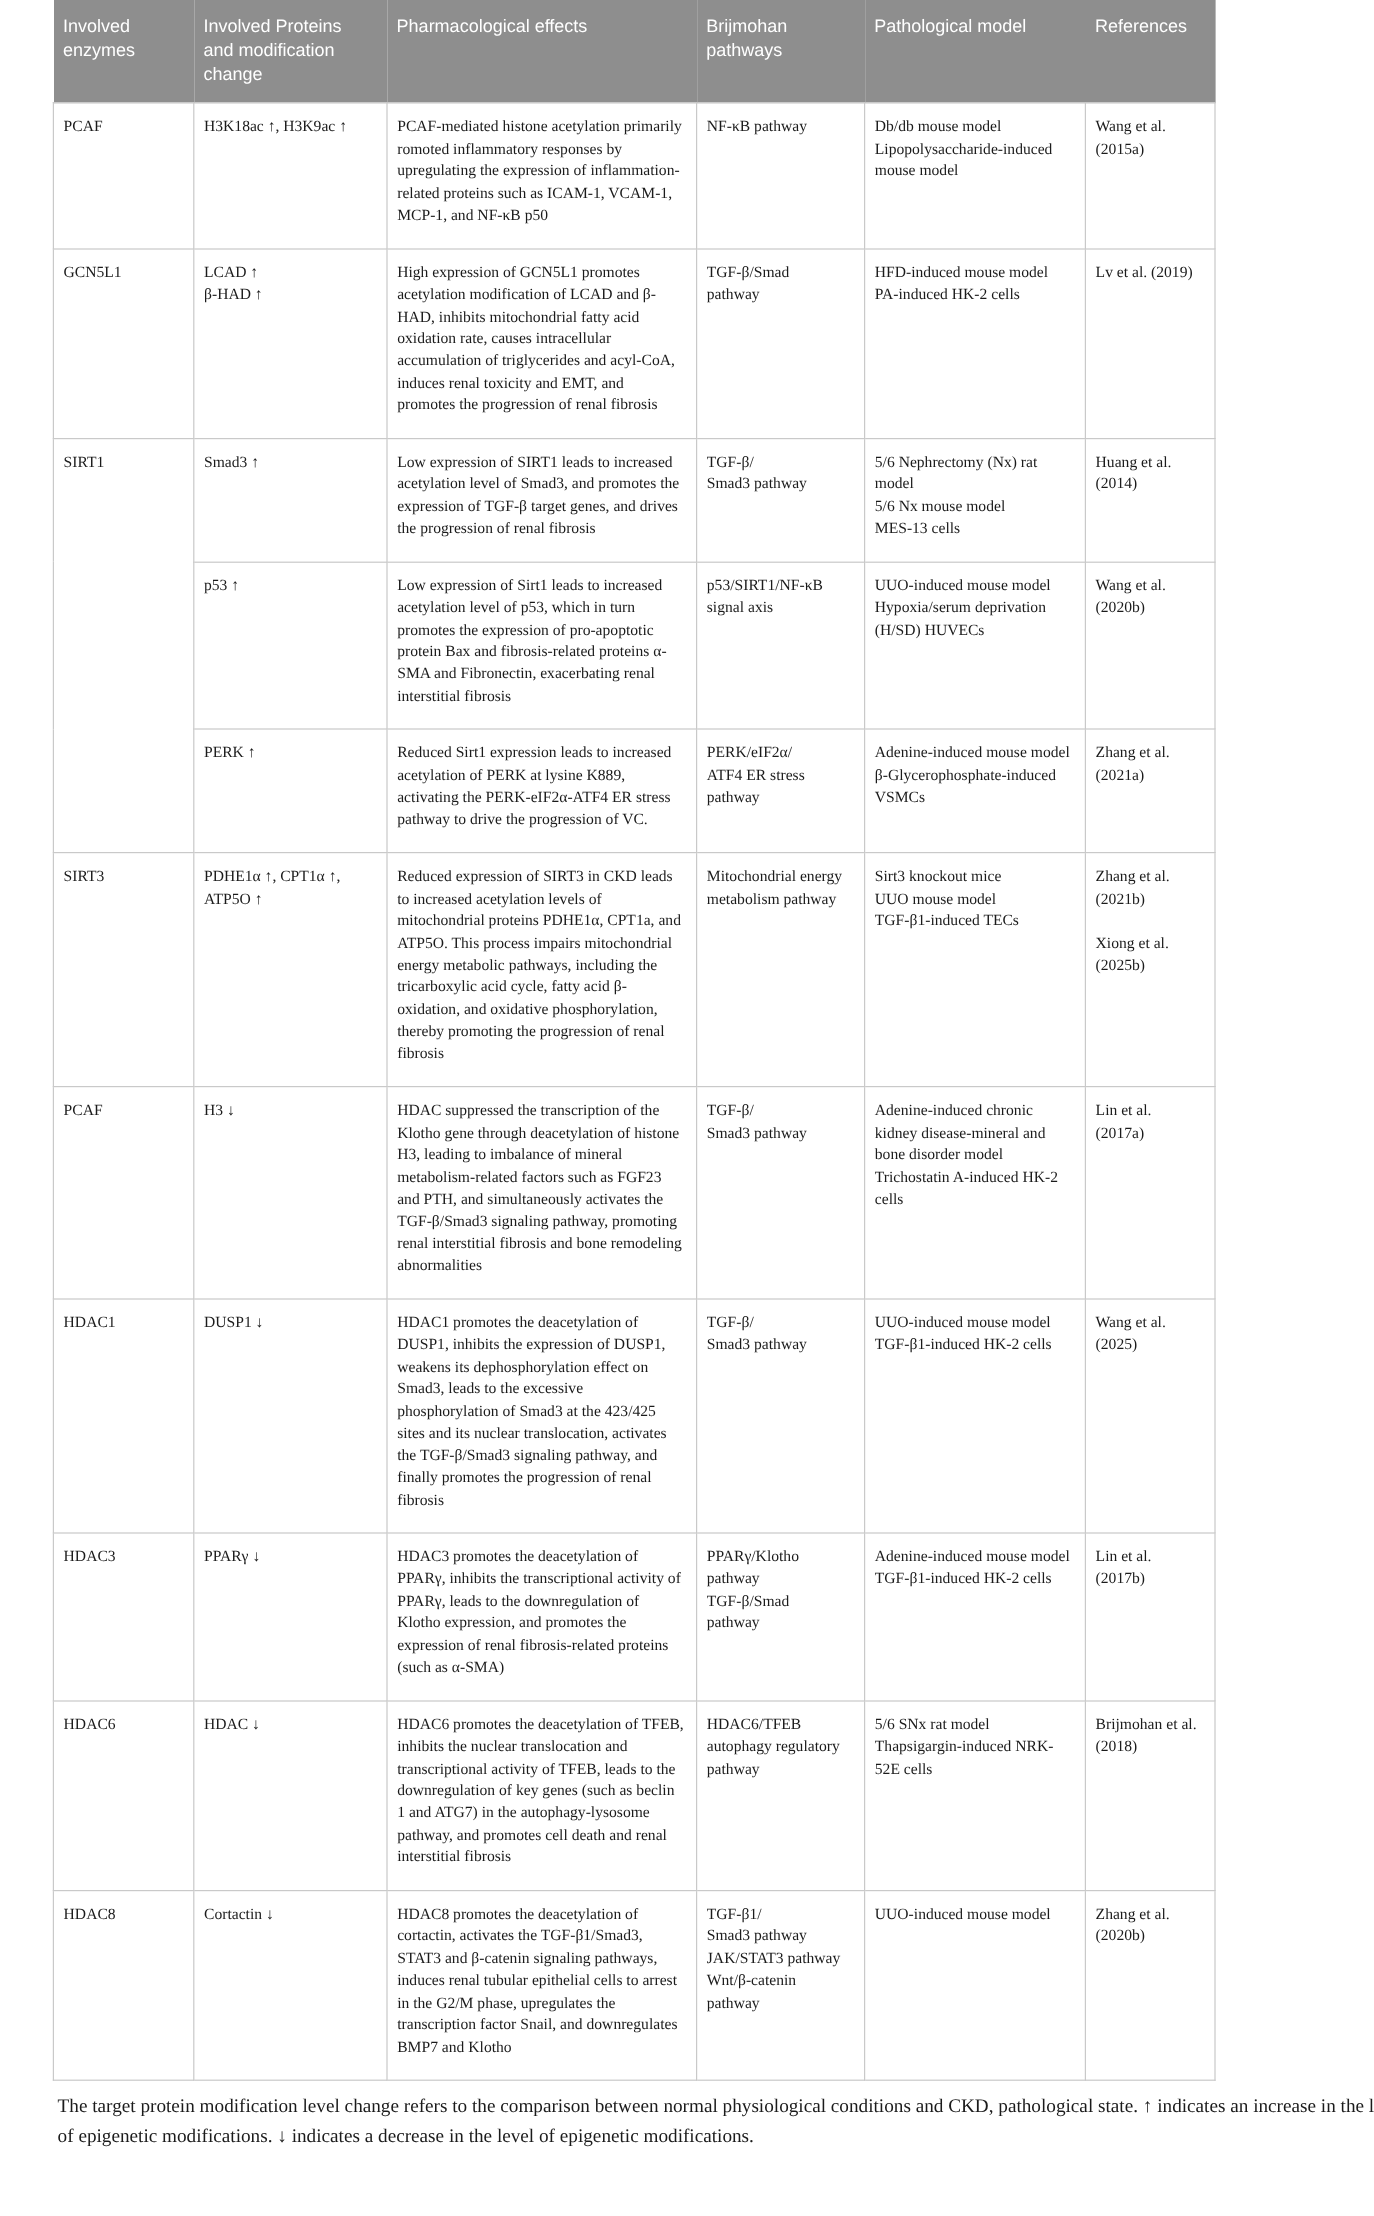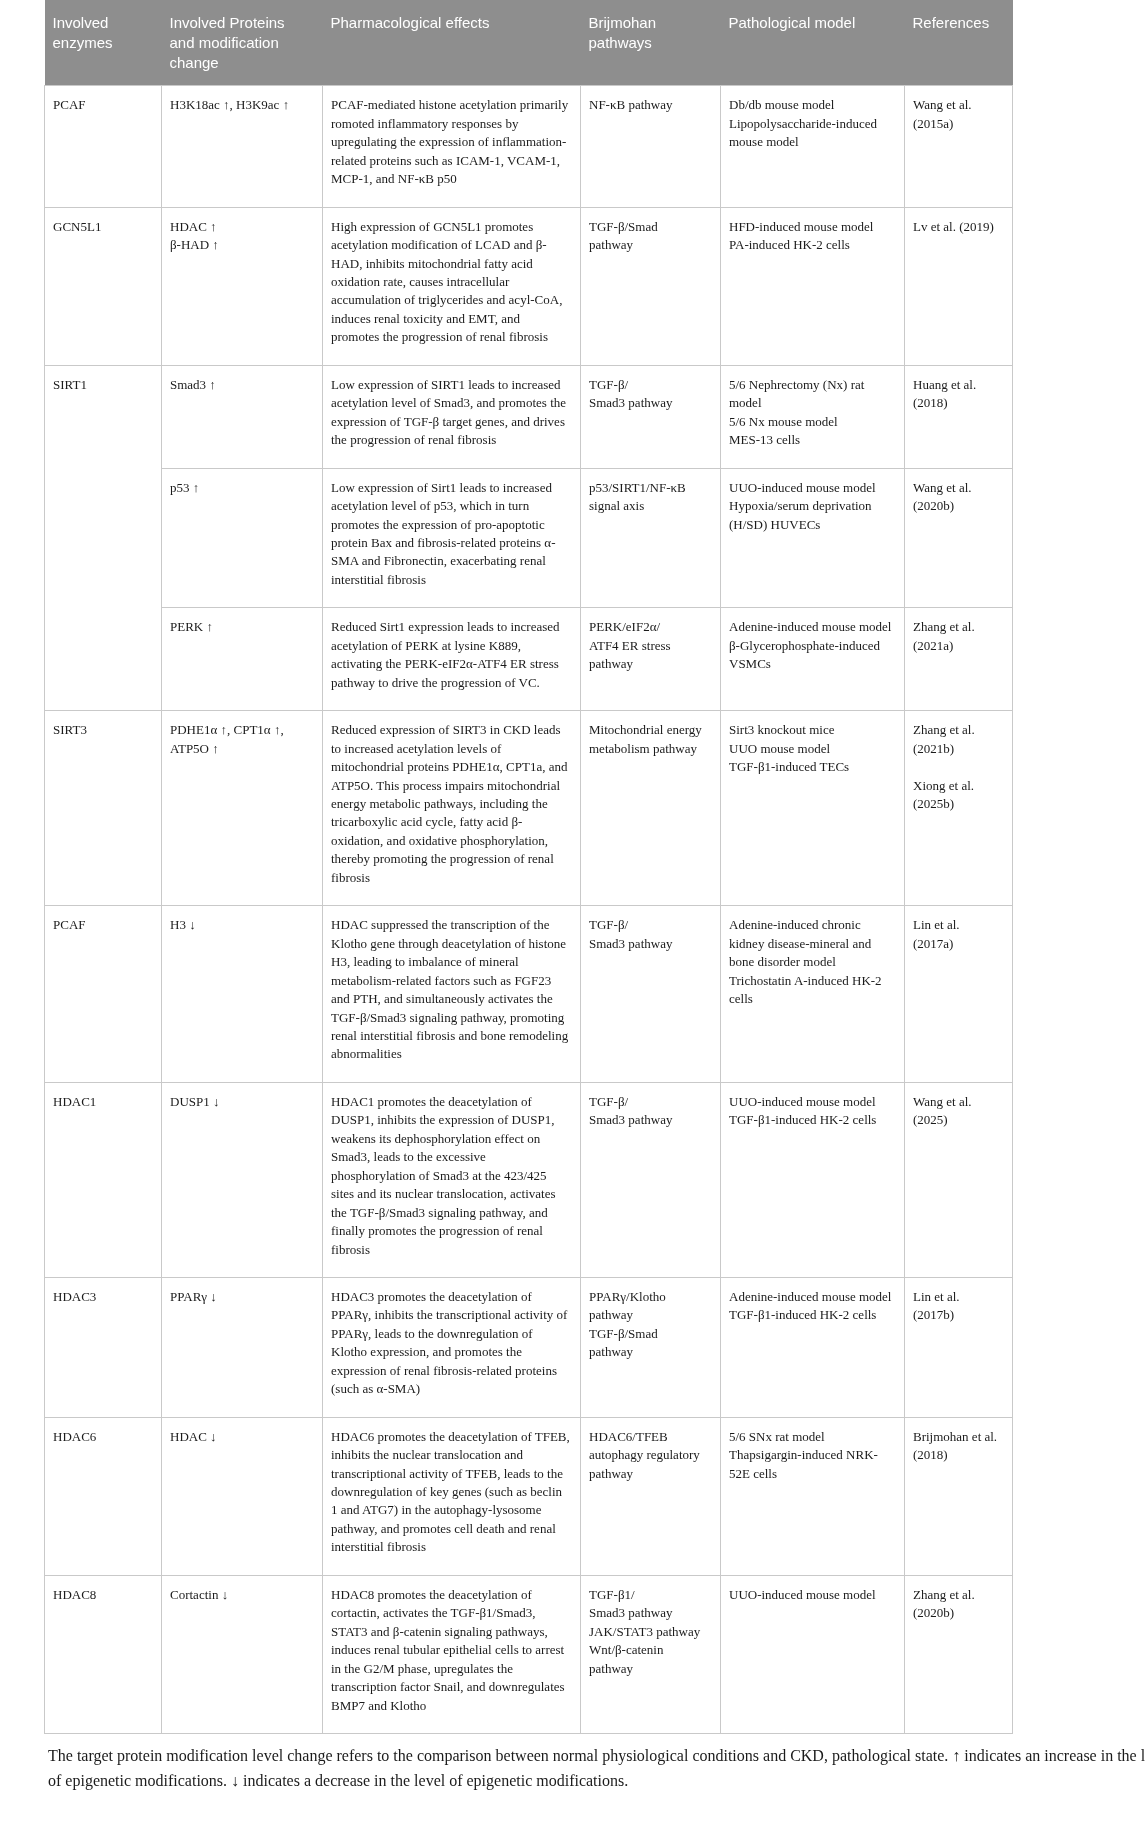--- a/index.html
+++ b/index.html
@@ -86,40 +86,40 @@
         <td>H3K18ac ↑, H3K9ac ↑</td>
         <td>PCAF-mediated histone acetylation primarily romoted inflammatory responses by upregulating the expression of inflammation-related proteins such as ICAM-1, VCAM-1, MCP-1, and NF-κB p50</td>
         <td>NF-κB pathway</td>
         <td>Db/db mouse model
 Lipopolysaccharide-induced mouse model</td>
         <td>Wang et al. (2015a)</td>
       </tr>
 
       <tr>
         <td>GCN5L1</td>
-        <td>HDAC ↑
+        <td>LCAD ↑
 β-HAD ↑</td>
         <td>High expression of GCN5L1 promotes acetylation modification of LCAD and β-HAD, inhibits mitochondrial fatty acid oxidation rate, causes intracellular accumulation of triglycerides and acyl-CoA, induces renal toxicity and EMT, and promotes the progression of renal fibrosis</td>
         <td>TGF-β/Smad
 pathway</td>
         <td>HFD-induced mouse model
 PA-induced HK-2 cells</td>
         <td>Lv et al. (2019)</td>
       </tr>
 
       <tr>
         <td rowspan="3">SIRT1</td>
         <td>Smad3 ↑</td>
         <td>Low expression of SIRT1 leads to increased acetylation level of Smad3, and promotes the expression of TGF-β target genes, and drives the progression of renal fibrosis</td>
         <td>TGF-β/
 Smad3 pathway</td>
         <td>5/6 Nephrectomy (Nx) rat model
 5/6 Nx mouse model
 MES-13 cells</td>
-        <td>Huang et al. (2018)</td>
+        <td>Huang et al. (2014)</td>
       </tr>
 
       <tr>
         <td>p53 ↑</td>
         <td>Low expression of Sirt1 leads to increased acetylation level of p53, which in turn promotes the expression of pro-apoptotic protein Bax and fibrosis-related proteins α-SMA and Fibronectin, exacerbating renal interstitial fibrosis</td>
         <td>p53/SIRT1/NF-κB
 signal axis</td>
         <td>UUO-induced mouse model
 Hypoxia/serum deprivation (H/SD) HUVECs</td>
         <td>Wang et al. (2020b)</td>

